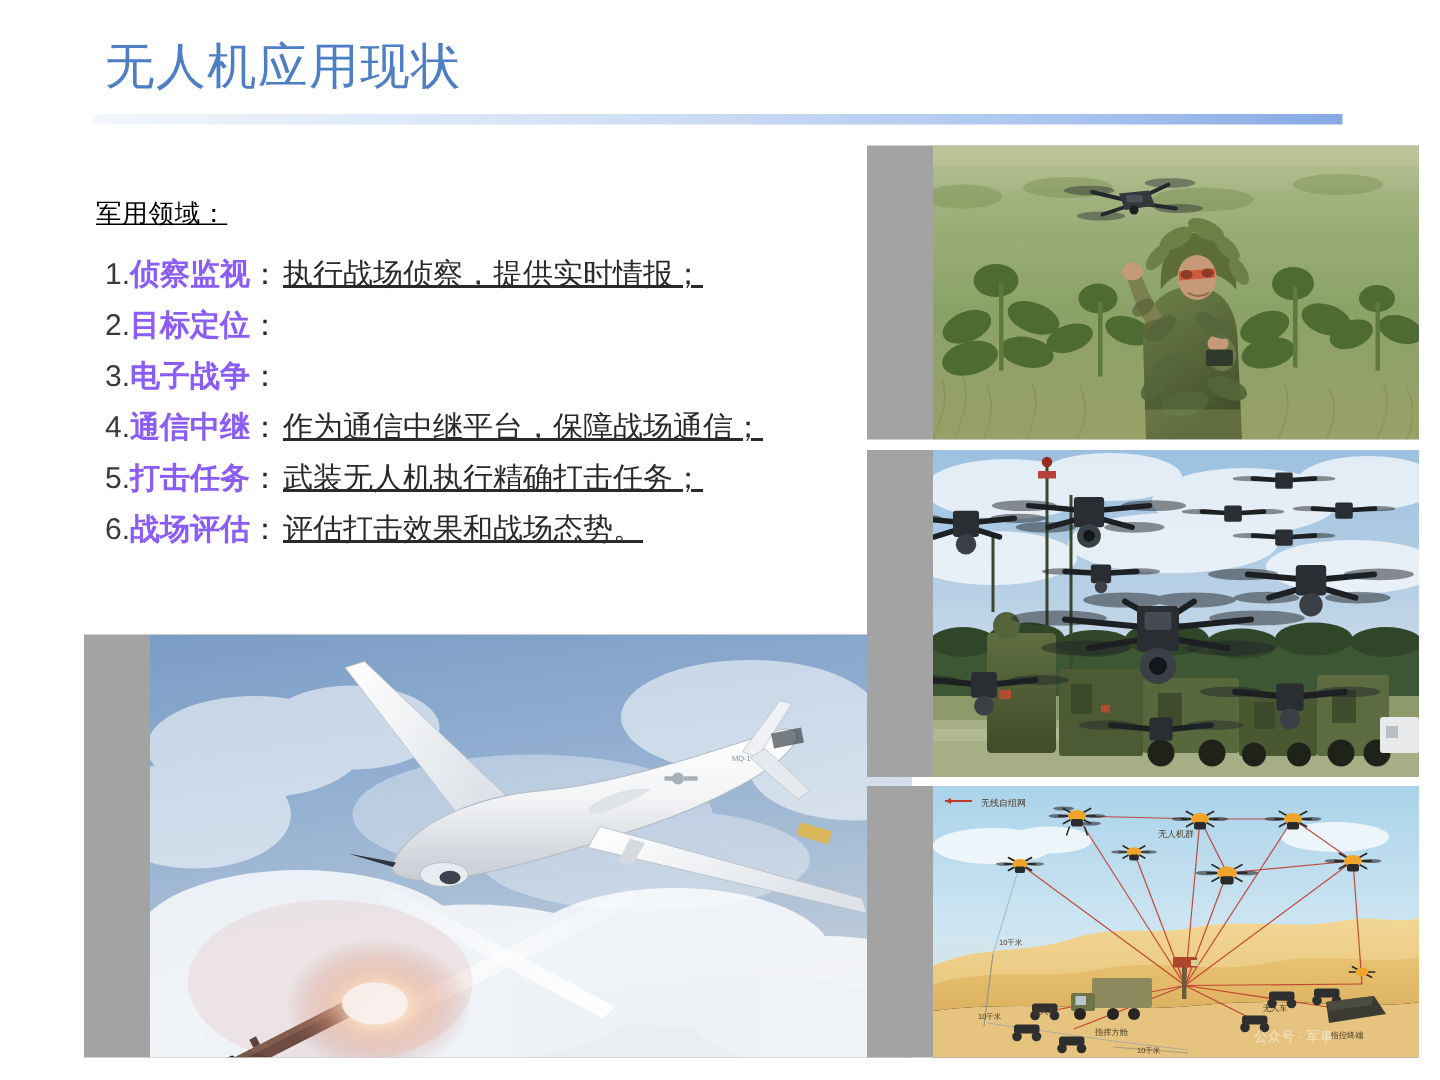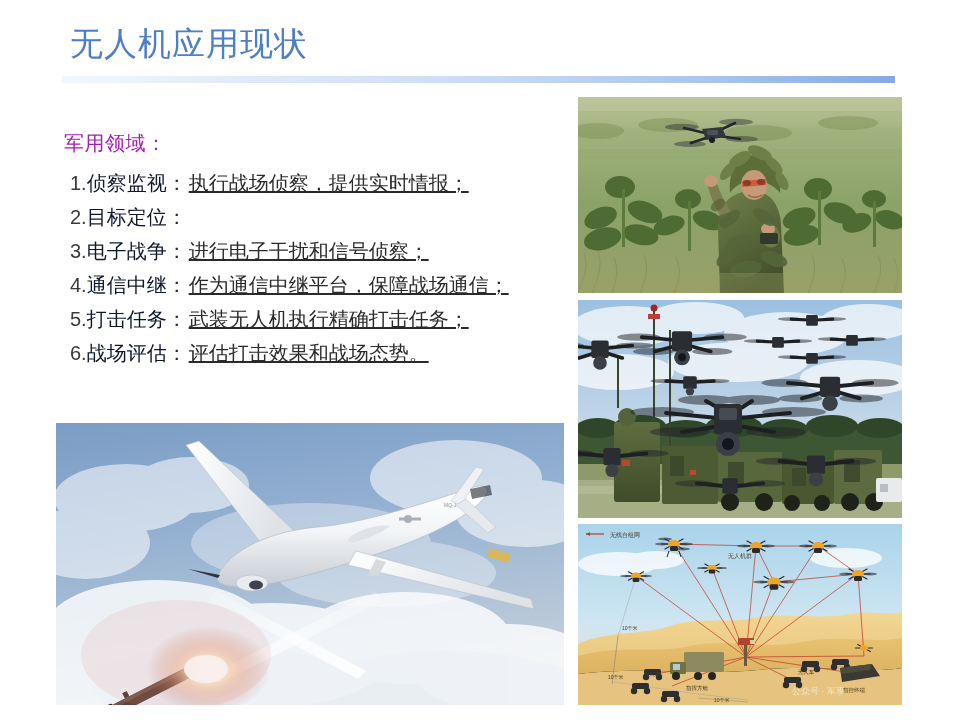--- a/index.html
+++ b/index.html
@@ -43,65 +43,67 @@
   }
 
   
   .content-col {
     position: absolute;
     left: 64px;
     top: 126px;
     width: 500px;
   }
   .section-heading {
-    font-size: 20px;
+    font-size: 17px;
     line-height: 34px;
-    color: #a21caf;
+    color: #000000;
     font-weight: 400;
     margin: 0 0 6px 0;
     letter-spacing: 0.5px;
+    text-decoration: underline;
   }
   .bullet-list {
     list-style: none;
     margin: 0;
     padding: 0;
   }
   .bullet-item {
     display: flex;
     align-items: baseline;
     font-size: 20px;
     line-height: 34px;
     color: #2a2a2a;
     white-space: nowrap;
   }
   .bullet-num {
     color: #3a3a3a;
     font-weight: 400;
     margin-left: 6px;
   }
   .bullet-key {
-    font-weight: 400;
-    color: #0f172a;
+    font-weight: 700;
+    color: #8b5cf6;
   }
   .bullet-sep {
     font-weight: 400;
     color: #2a2a2a;
     margin-right: 2px;
   }
   .bullet-desc {
     font-weight: 400;
     color: #2a2a2a;
     text-decoration: underline;
   }
 
   
   .img-frame {
     position: absolute;
     overflow: hidden;
     background: #a3a3a3;
+    padding-left: 44px;
   }
   #photo-predator { left: 56px;  top: 423px; width: 508px; height: 282px; }
   #photo-soldier  { left: 578px; top: 97px;  width: 324px; height: 196px; }
   #photo-swarm    { left: 578px; top: 300px; width: 324px; height: 218px; }
   #photo-network  { left: 578px; top: 524px; width: 324px; height: 181px; }
 
   .img-frame svg { display: block; width: 100%; height: 100%; }
 
   
   .diagram-label {
@@ -129,21 +131,20 @@
       </li>
       <li class="bullet-item">
         <span class="bullet-num">2.</span>
         <span class="bullet-key">目标定位</span>
         <span class="bullet-sep">：</span>
       </li>
       <li class="bullet-item">
         <span class="bullet-num">3.</span>
         <span class="bullet-key">电子战争</span>
         <span class="bullet-sep">：</span>
-        <span class="bullet-desc">进行电子干扰和信号侦察；</span>
       </li>
       <li class="bullet-item">
         <span class="bullet-num">4.</span>
         <span class="bullet-key">通信中继</span>
         <span class="bullet-sep">：</span>
         <span class="bullet-desc">作为通信中继平台，保障战场通信；</span>
       </li>
       <li class="bullet-item">
         <span class="bullet-num">5.</span>
         <span class="bullet-key">打击任务</span>

